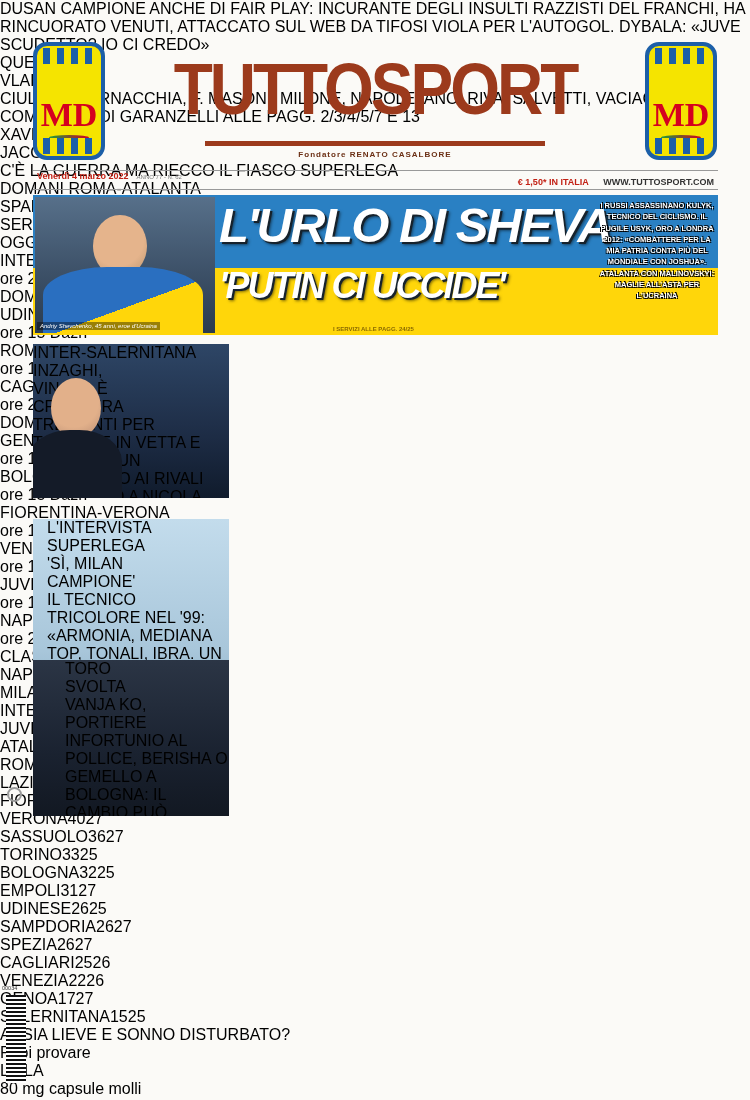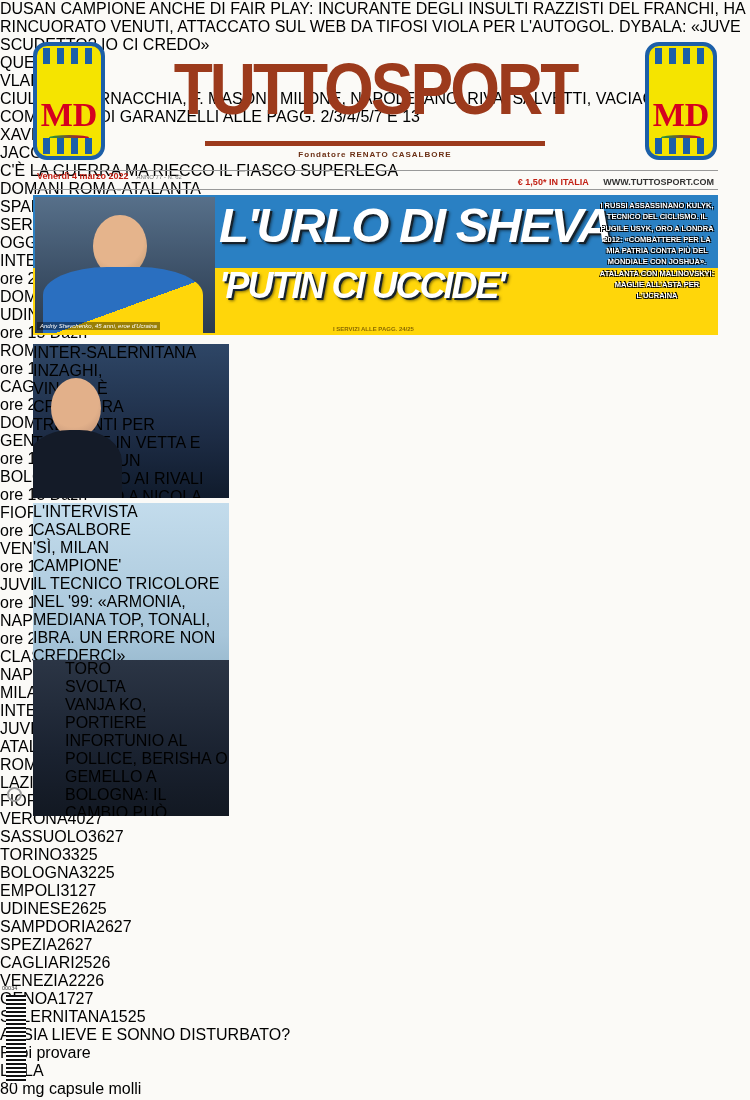--- a/index.html
+++ b/index.html
@@ -52,21 +52,21 @@
       font-weight:bold;font-style:italic;letter-spacing:-2px;
       text-shadow:2px 2px 0 #16222c,3px 3px 3px rgba(0,0,0,.5);}
   .bh1{font-size:49px;line-height:56px;} .bh2{font-size:36px;line-height:58px;}
   .banner-side{position:absolute;right:3px;top:5px;width:116px;text-align:center;color:#fff;font-weight:bold;
       font-size:7.5px;line-height:1.5;text-shadow:1px 1px 0 #000,-1px 1px 0 #000,1px -1px 0 #000;}
   .banner-bottom-cap{position:absolute;left:300px;bottom:3px;font-size:6px;font-weight:bold;color:#8a6a00;}
 
   
   .story{left:33px;width:196px;position:absolute;overflow:hidden;}
   .story1{top:344px;height:154px;background:linear-gradient(180deg,#2e4666 0%,#1d2c45 60%,#101b2c 100%);}
-  .story2{top:503px;height:188px;background:linear-gradient(180deg,#c3dcec 0%,#a8c6da 70%,#8fb2c8 100%);}
+  .story2{top:519px;height:188px;background:linear-gradient(180deg,#c3dcec 0%,#a8c6da 70%,#8fb2c8 100%);padding-left:14px;}
   .story3{top:660px;height:156px;background:linear-gradient(180deg,#2b3545 0%,#1a2230 60%,#121822 100%);padding-left:32px;}
   .face{position:absolute;border-radius:50%;}
   .story1 .face{left:18px;top:34px;width:50px;height:60px;background:radial-gradient(circle at 45% 40%,#e2b08a 0 55%,#c4977a 85%);}
   .story1 .torso{position:absolute;left:-6px;top:86px;width:95px;height:70px;border-radius:45% 45% 0 0;background:#141b28;}
   .story2 .face{left:22px;top:40px;width:52px;height:62px;background:radial-gradient(circle at 45% 40%,#eab globale;} 
   .story2 .face{background:radial-gradient(circle at 45% 40%,#e8b68e 0 55%,#cf9d78 85%);}
   .story2 .torso{position:absolute;left:-4px;top:96px;width:100px;height:60px;border-radius:45% 45% 0 0;background:#a3352c;}
   .story3 .face{left:26px;top:26px;width:56px;height:66px;background:radial-gradient(circle at 45% 40%,#dba983 0 55%,#bd8f6d 85%);}
   .story3 .beard{position:absolute;left:30px;top:66px;width:48px;height:34px;border-radius:0 0 50% 50%;background:#6e5640;}
   .story3 .torso{position:absolute;left:-8px;top:94px;width:110px;height:64px;border-radius:45% 45% 0 0;background:#6fbe58;}
@@ -218,21 +218,21 @@
     </div>
     <div class="story-sub">TRE PUNTI PER TORNARE IN VETTA E MANDARE UN MESSAGGIO AI RIVALI MA OCCHIO A NICOLA</div>
 
   </div>
 
   <div class="story story2">
     <div class="face"></div>
     <div class="torso"></div>
     <div class="story-label label-red">L'INTERVISTA</div>
     <div class="story-headline">
-      <div>CASALBORE</div>
+      <div>SUPERLEGA</div>
       <div>'SÌ, MILAN</div>
       <div>CAMPIONE'</div>
     </div>
     <div class="story-sub">IL TECNICO TRICOLORE NEL '99: «ARMONIA, MEDIANA TOP, TONALI, IBRA. UN ERRORE NON CREDERCI»</div>
 
   </div>
 
   <div class="story story3">
     <div class="face"></div>
     <div class="beard"></div>

